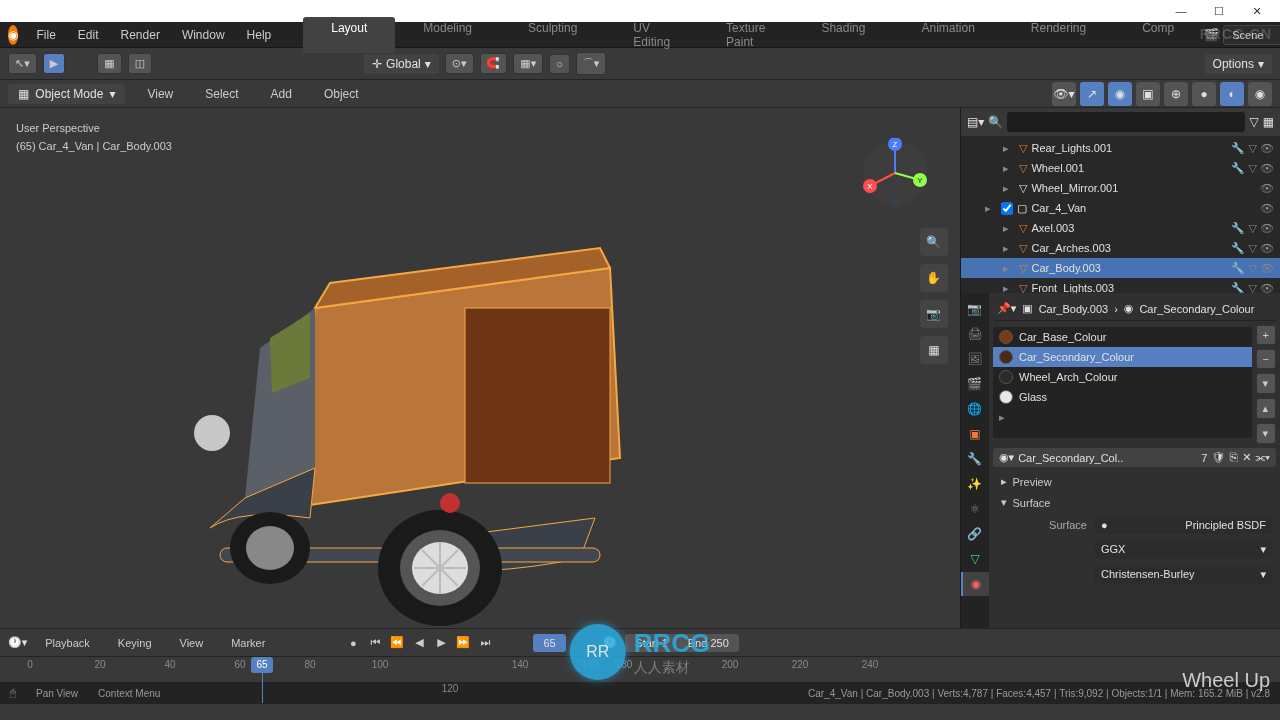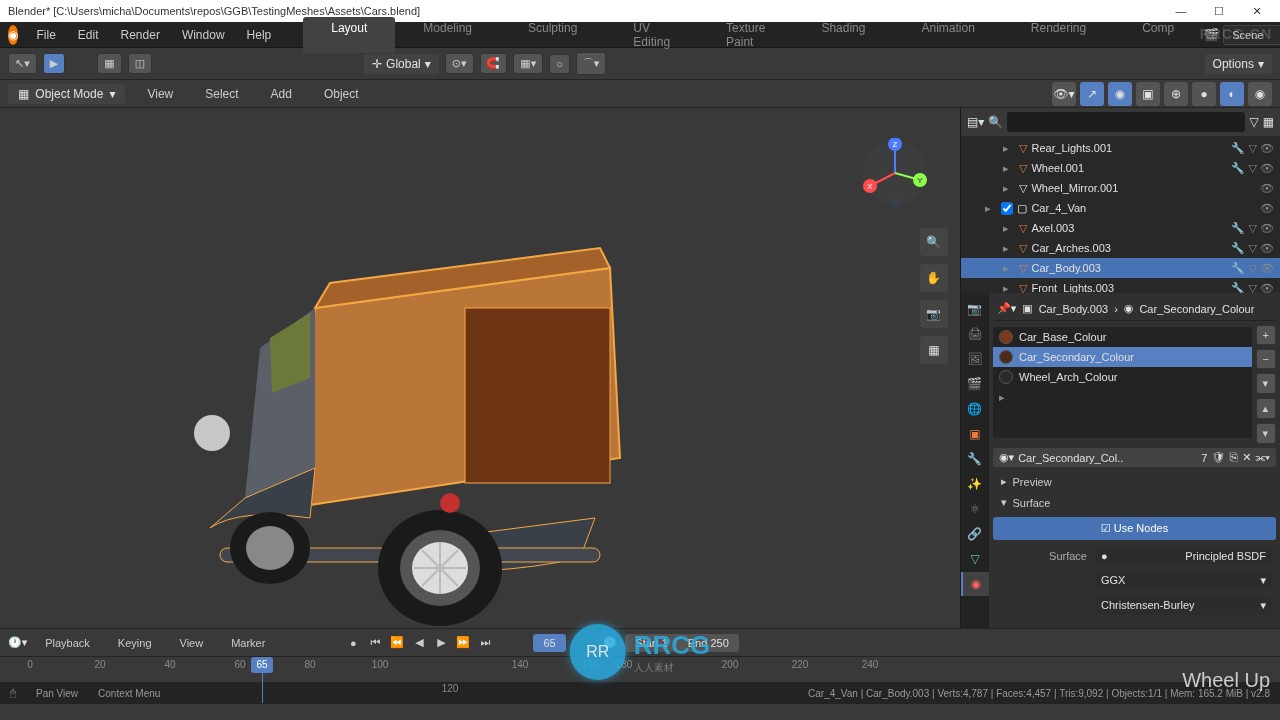--- a/index.html
+++ b/index.html
@@ -76,28 +76,27 @@
 .timeline-track { height: 26px; background: #393939; position: relative; border-top: 1px solid #232323; }
 .tick { position: absolute; top: 2px; color: #888; font-size: 10px; transform: translateX(-50%); }
 .playhead { position: absolute; top: 0; width: 22px; height: 16px; background: #5680c2; border-radius: 3px; text-align: center; font-size: 10px; line-height: 16px; color: #fff; transform: translateX(-50%); }
 .playhead::after { content: ''; position: absolute; left: 50%; top: 16px; width: 1px; height: 30px; background: #5680c2; }
 
 .statusbar { height: 22px; background: #232323; display: flex; align-items: center; padding: 0 10px; font-size: 10px; color: #999; gap: 20px; }
 .wheel-up { position: absolute; right: 10px; bottom: 28px; font-size: 20px; color: #ccc; }
 .watermark { position: absolute; bottom: 40px; left: 50%; transform: translateX(-50%); display: flex; align-items: center; gap: 8px; opacity: .85; }
 .wm-badge { width: 56px; height: 56px; border-radius: 50%; background: #29abe2; display: flex; align-items: center; justify-content: center; color: #fff; font-size: 16px; box-shadow: 0 0 8px rgba(41,171,226,.7); }
 .wm-text { color: #29abe2; font-size: 26px; font-weight: bold; }
-.wm-sub { color: #888; font-size: 10px; }
+.wm-sub { color: #888; font-size: 14px; }
 .top-watermark { position: absolute; top: 26px; right: 8px; color: rgba(200,200,200,.25); font-size: 14px; font-weight: bold; letter-spacing: 1px; }
 </style>
 </head>
 <body>
 
 <div class="titlebar">
-  <span>Blender* [C:\Users\micha\Documents\repos\GGB\TestingMeshes\Assets\Cars.blend]</span>
   <div class="window-controls">
     <span class="window-btn">—</span>
     <span class="window-btn">☐</span>
     <span class="window-btn">✕</span>
   </div>
 </div>
 
 <div class="menubar">
   <span class="blender-logo">◉</span>
   <span class="menu-item">File</span>
@@ -165,20 +164,24 @@
     <span class="icon-btn">▣</span>
     <span class="icon-btn">⊕</span>
     <span class="icon-btn">●</span>
     <span class="icon-btn active">◐</span>
     <span class="icon-btn">◉</span>
   </div>
 </div>
 
 <div class="main-area">
   <div class="viewport">
+    <div class="viewport-info">
+      <div>User Perspective</div>
+      <div>(65) Car_4_Van | Car_Body.003</div>
+    </div>
     <svg class="car-svg" viewBox="0 0 540 420">
       <polygon points="175,100 470,60 480,250 150,300" fill="#b97638" stroke="#f5a742" stroke-width="2"></polygon>
       <polygon points="175,100 470,60 460,40 190,75" fill="#a5612a" stroke="#f5a742" stroke-width="2"></polygon>
       <rect x="325" y="100" width="145" height="175" fill="#6e3514" stroke="#f5a742"></rect>
       <polygon points="120,140 175,100 175,260 105,290" fill="#5a5f68"></polygon>
       <polygon points="130,130 170,105 170,170 132,185" fill="#6b7a3a"></polygon>
       <path d="M70,320 Q100,300 170,310 L175,260 105,290 Z" fill="#3a4048" stroke="#f5a742"></path>
       <path d="M250,360 Q350,370 440,350 L455,310 300,330 Z" fill="#3a4048" stroke="#f5a742"></path>
       <rect x="80" y="340" width="380" height="14" rx="7" fill="#41464f" stroke="#f5a742"></rect>
       <ellipse cx="300" cy="360" rx="62" ry="58" fill="#1a1a1a"></ellipse>
@@ -324,20 +327,24 @@
               </div>
               <div class="mat-row selected">
                 <span class="mat-swatch" style="background:#4a2a18"></span>
                 <span>Car_Secondary_Colour</span>
               </div>
               <div class="mat-row">
                 <span class="mat-swatch" style="background:#2a2a2a"></span>
                 <span>Wheel_Arch_Colour</span>
               </div>
               <div class="mat-row">
+                <span class="mat-swatch" style="background:#e8e8e8"></span>
+                <span>Glass</span>
+              </div>
+              <div class="mat-row">
                 <span style="color:#888">▸</span>
               </div>
             </div>
           <div style="display:flex;flex-direction:column;gap:4px;padding-top:4px">
             <span class="tool-btn">+</span>
             <span class="tool-btn">−</span>
             <span class="tool-btn">▾</span>
             <span class="tool-btn">▴</span>
             <span class="tool-btn">▾</span>
           </div>
@@ -352,21 +359,20 @@
           <span>⫘▾</span>
         </div>
         <div class="panel-header">
             <span>▸</span>
             <span>Preview</span>
           </div>
         <div class="panel-header">
             <span>▾</span>
             <span>Surface</span>
           </div>
-        <div class="use-nodes-btn"><span>☑ </span><span>Use Nodes</span></div>
         <div class="prop-row">
           <span class="prop-label">Surface</span>
           <div class="prop-value">
               <span>●</span>
               <span>Principled BSDF</span>
             </div>
         </div>
         <div class="prop-row">
           <span class="prop-label"></span>
           <div class="prop-value">

